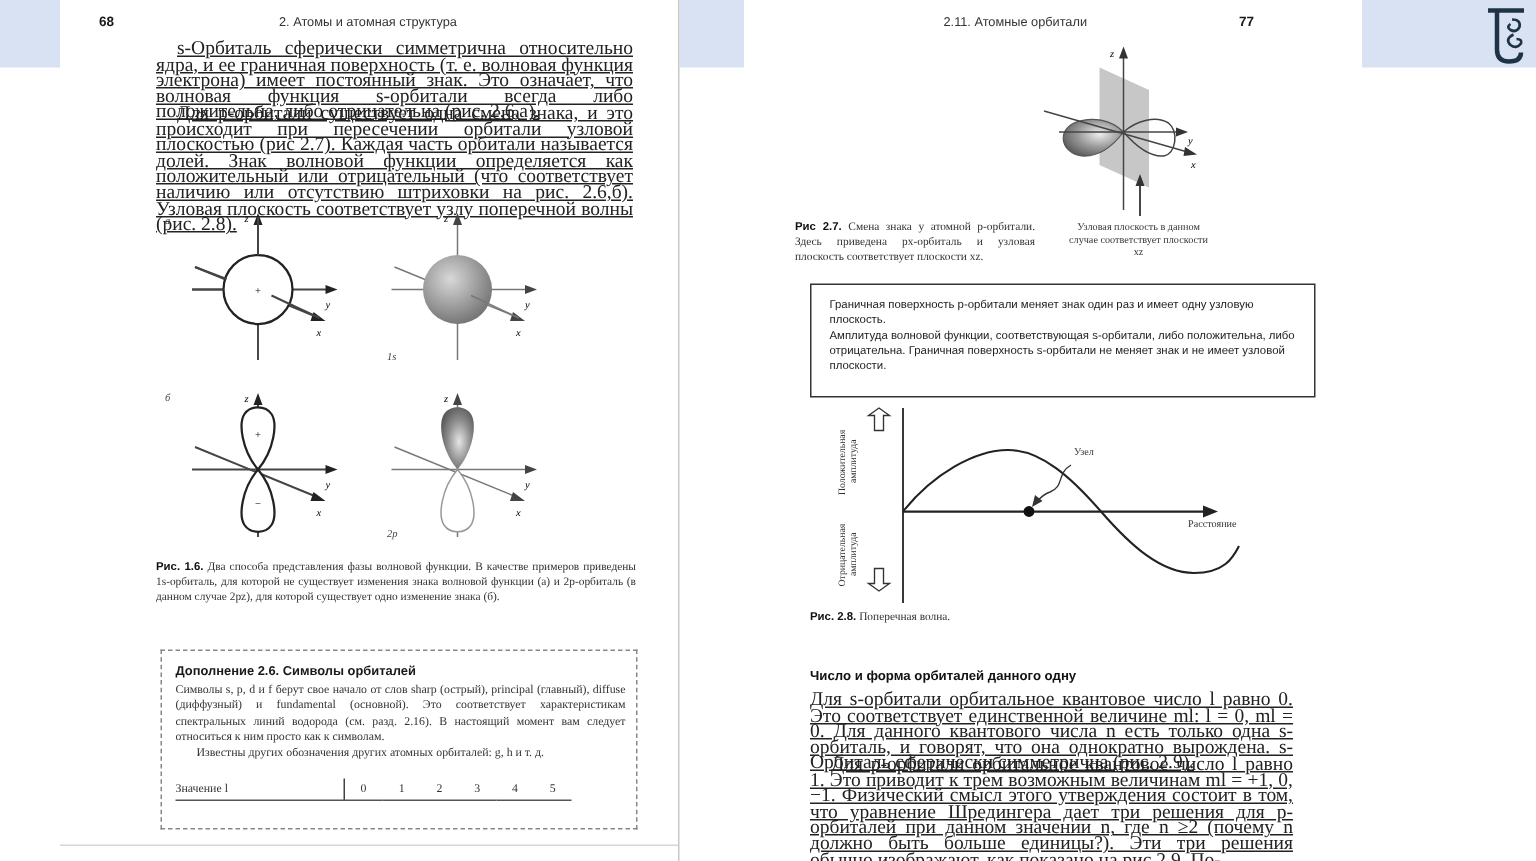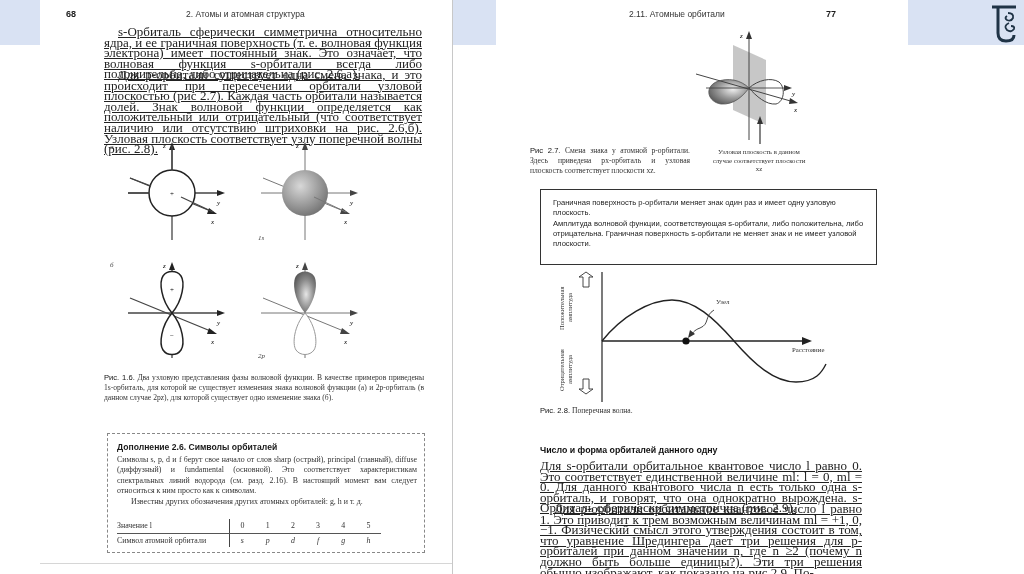--- a/index.html
+++ b/index.html
@@ -14,21 +14,21 @@
   .page { position: absolute; top: 0; background: #fff; }
   .page-left { left: 40px; width: 413px; height: 574px; border-right: 1px solid #c8c8c8; }
   .page-left .bottom-line { position: absolute; left: 0; right: 0; top: 563px; border-top: 1px solid #d6d6d6; }
   .page-right { left: 496px; width: 412px; height: 506px; }
 
   .pagenum { position: absolute; font-family: "Liberation Sans", sans-serif; font-weight: bold; font-size: 9px; }
   .running { position: absolute; font-family: "Liberation Sans", sans-serif; font-size: 8.5px; color: #333; }
 
   .para { position: absolute; font-size: 13px; line-height: 10.6px; text-align: justify; color: #222; text-decoration: underline; }
   .caption { position: absolute; font-size: 7.6px; line-height: 9.8px; color: #333; text-align: justify; }
-  .caption b { font-family: "Liberation Sans", sans-serif; font-weight: normal; color: #111; }
+  .caption b { font-family: "Liberation Sans", sans-serif; font-weight: bold; color: #111; }
 
   .supbox { position: absolute; left: 67px; top: 433px; width: 318px; height: 120px; border: 1px dashed #888; }
   .supbox .title { position: absolute; left: 9px; top: 8px; font-family: "Liberation Sans", sans-serif; font-weight: bold; font-size: 8.6px; }
   .supbox .body { position: absolute; left: 9px; top: 21px; width: 300px; font-size: 7.9px; line-height: 10.4px; text-align: justify; color: #333; }
   .sym-table { position: absolute; left: 9px; top: 85px; width: 264px; border-collapse: collapse; font-size: 7.9px; color: #333; }
   .sym-table td { height: 14px; padding: 0 4px; }
   .sym-table td.lbl { width: 112px; border-right: 1px solid #444; padding-left: 0; }
   .sym-table tr.r1 td { border-bottom: 1px solid #555; margin-top: 43px; }
   .sym-table td.v { text-align: center; }
   .sym-table td.it { font-style: italic; }
@@ -138,48 +138,39 @@
     <polygon points="92,74 84,68 82,74" fill="#444"></polygon>
     <path d="M47 53 C36 40 34 22 38 16 C42 10 52 10 56 16 C60 22 58 40 47 53 Z" fill="url(#lobe)"></path>
     <path d="M47 53 C36 66 34 84 38 90 C42 96 52 96 56 90 C60 84 58 66 47 53 Z" fill="#fff" stroke="#999" stroke-width="1"></path>
     <text x="38" y="8" font-size="7" font-style="italic">z</text>
     <text x="92" y="65" font-size="7" font-style="italic">y</text>
     <text x="86" y="84" font-size="7" font-style="italic">x</text>
   </svg>
 
   <div class="caption" style="left:64px;top:373px;width:320px;">
     <b>Рис. 1.6.</b>
-    <span>Два узловую представления фазы волновой функции. В качестве примеров приведены 1s-орбиталь, для которой не существует изменения знака волновой функции (а) и 2p-орбиталь (в данном случае 2pz), для которой существует одно изменение знака (б).</span>
+    <span>Два способа представления фазы волновой функции. В качестве примеров приведены 1s-орбиталь, для которой не существует изменения знака волновой функции (а) и 2p-орбиталь (в данном случае 2pz), для которой существует одно изменение знака (б).</span>
   </div>
 
   <div class="supbox">
     <div class="title">Дополнение 2.6. Символы орбиталей</div>
     <div class="body">
       <div>Символы s, p, d и f берут свое начало от слов sharp (острый), principal (главный), diffuse (диффузный) и fundamental (основной). Это соответствует характеристикам спектральных линий водорода (см. разд. 2.16). В настоящий момент вам следует относиться к ним просто как к символам.</div>
       <div style="text-indent:14px;">Известны других обозначения других атомных орбиталей: g, h и т. д.</div>
     </div>
     <table class="sym-table">
       <tbody>
           <tr class="r1">
         <td class="lbl">Значение l</td>
         <td class="v">0</td>
         <td class="v">1</td>
         <td class="v">2</td>
         <td class="v">3</td>
         <td class="v">4</td>
         <td class="v">5</td>
-      </tr>
-      <tr>
-        <td class="lbl">Символ атомной орбитали</td>
-        <td class="v it">s</td>
-        <td class="v it">p</td>
-        <td class="v it">d</td>
-        <td class="v it">f</td>
-        <td class="v it">g</td>
-        <td class="v it">h</td>
       </tr>
     </tbody>
       </table>
   </div>
   <div class="bottom-line"></div>
 </div>
 
 <div class="page page-right">
   <div class="running" style="left:133px;top:9px;">2.11. Атомные орбитали</div>
   <div class="pagenum" style="left:330px;top:9px;">77</div>

